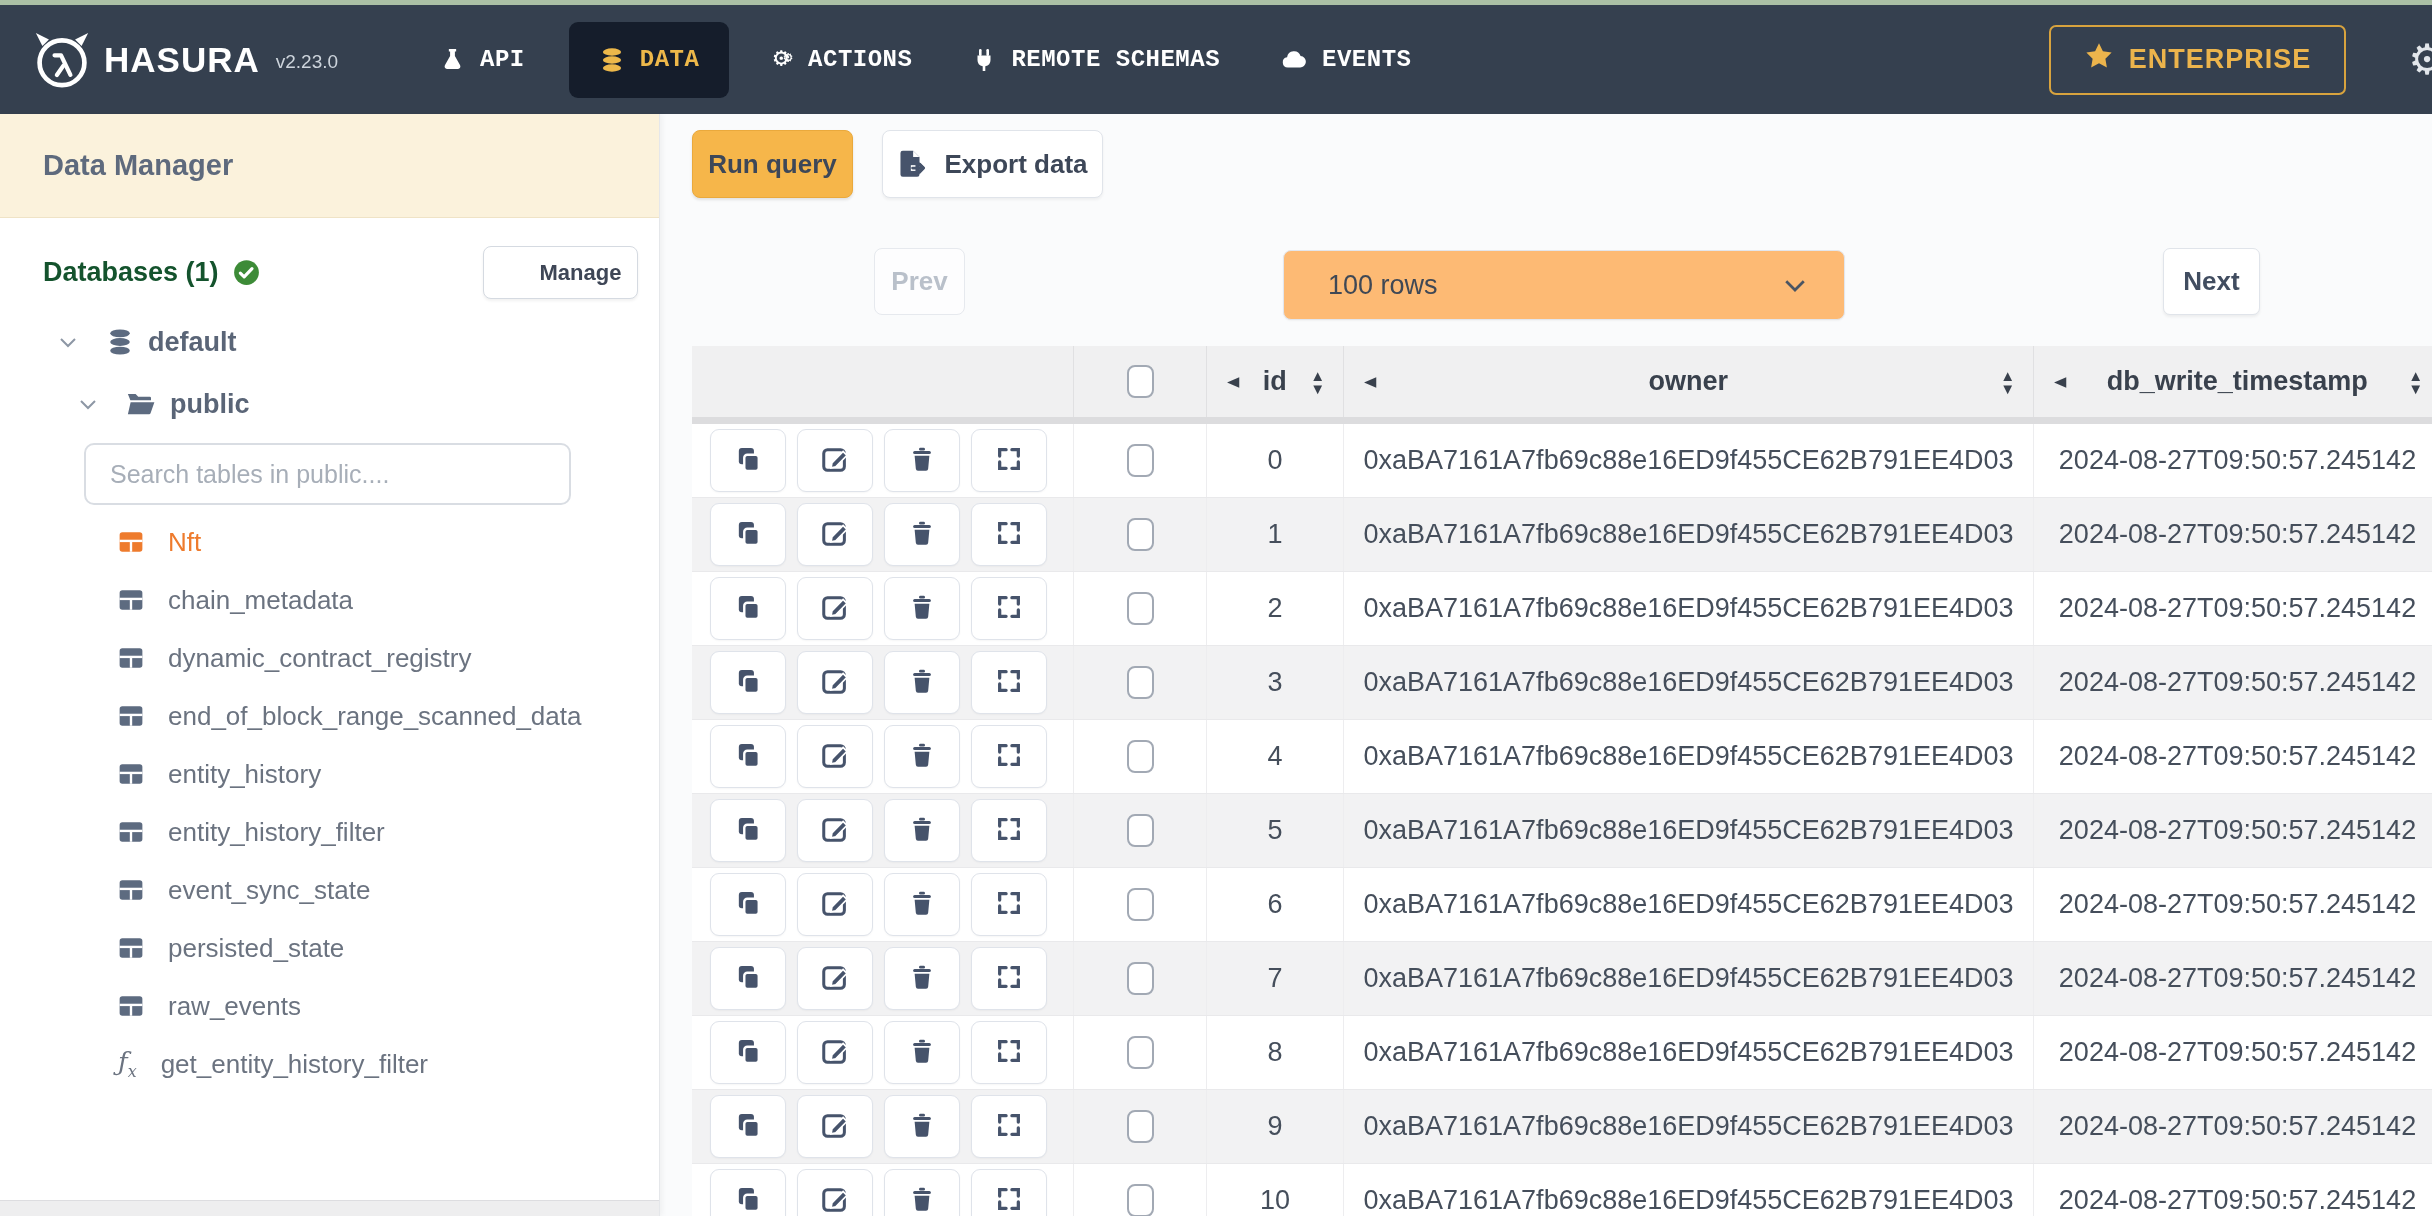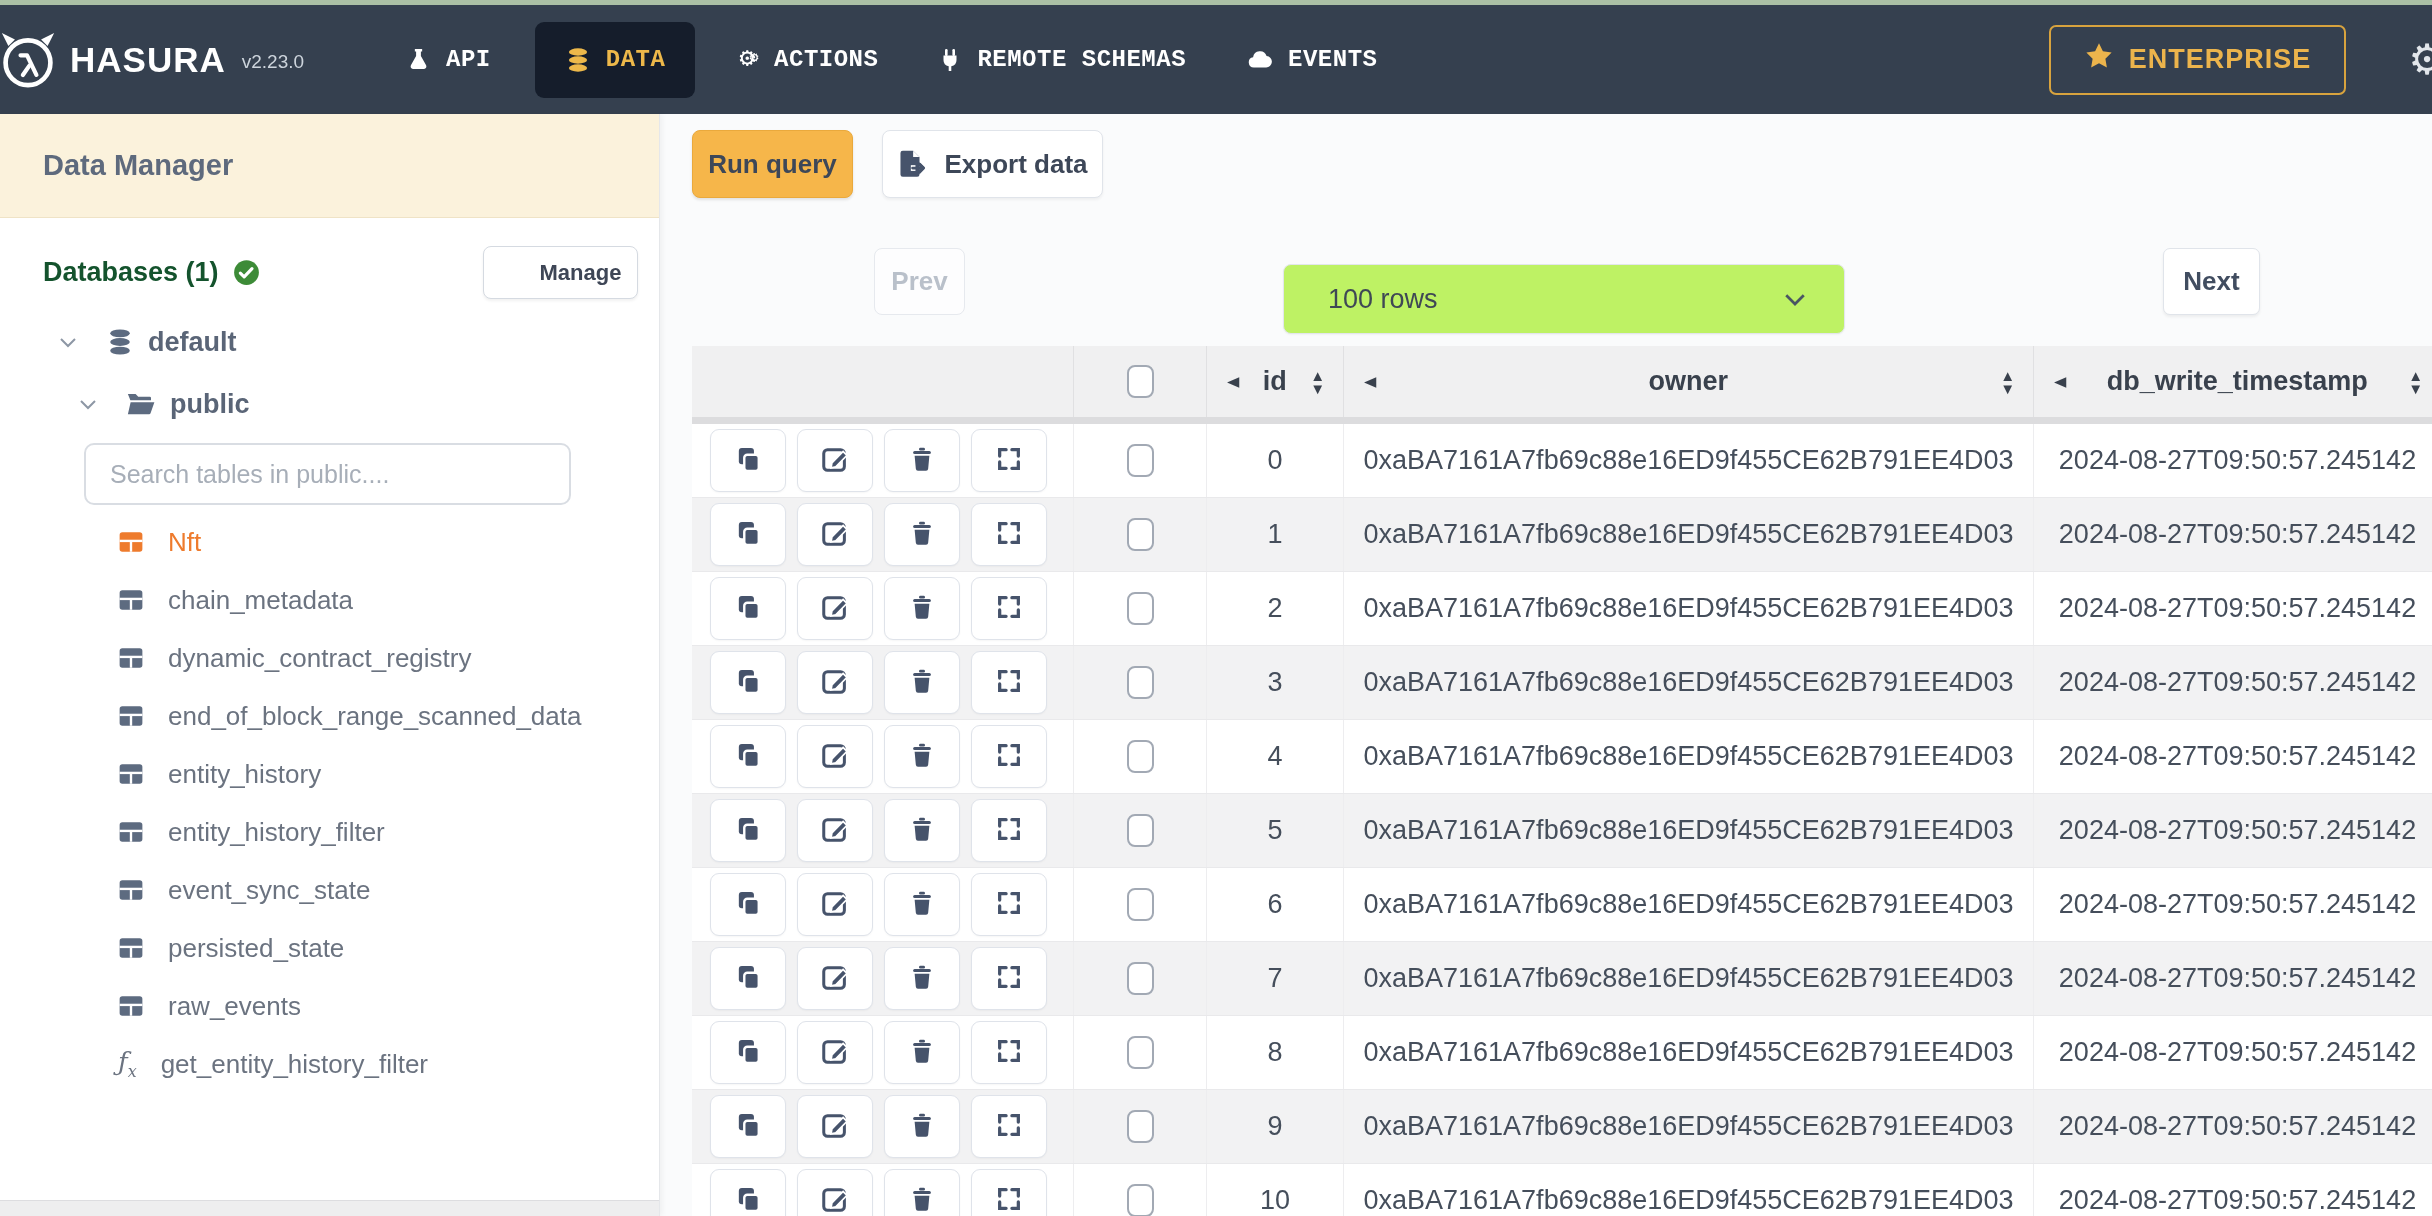--- a/index.html
+++ b/index.html
@@ -2,21 +2,21 @@
 <html><head>
 <meta charset="utf-8">
 <style>
   * { margin:0; padding:0; box-sizing:border-box; }
   html,body { width:2432px; height:1216px; overflow:hidden;
     font-family:"Liberation Sans","DejaVu Sans",sans-serif; background:#fafbfc; }
 
   
   .green-strip { height:5px; background:#abc0a5; }
   .navbar { height:109px; background:#35404f; display:flex; align-items:center;
-    position:relative; overflow:hidden; }
+    padding-left:34px; position:relative; overflow:hidden; }
   .logo-svg { display:block; }
   .brand { color:#ffffff; font-size:35px; font-weight:bold; letter-spacing:1px; margin-left:14px; }
   .version { color:#cdd4dc; font-size:19px; margin-left:16px; margin-top:4px; }
   .nav-items { display:flex; align-items:center; margin-left:72px; }
   .nav-item { display:flex; align-items:center; gap:15px; color:#fff; font-weight:bold;
     font-size:24px; letter-spacing:0.5px; padding:0 30px; height:76px; border-radius:9px; cursor:pointer;font-family:Liberation Mono, monospace; }
   .nav-item .nav-ico { display:flex; align-items:center; }
   .nav-item.active { background:#151d2b; color:#edb84a; margin:0 14px; }
   .gear-glyph { font-size:26px; line-height:1; transform:translateY(-1px); }
   .gear-glyph .small { font-size:15px; vertical-align:top; margin-left:-6px; }
@@ -71,21 +71,21 @@
     font-family:inherit; font-weight:bold; font-size:26px; }
   .btn-run { width:161px; height:68px; background:#f6b64a; border:1px solid #eaa93c;
     border-radius:8px; color:#3d4758; box-shadow:0 2px 3px rgba(0,0,0,0.10); }
   .btn-export { width:221px; height:68px; background:#fff; border:1px solid #e0e4ea;
     border-radius:8px; gap:17px; color:#3d4758; box-shadow:0 2px 3px rgba(0,0,0,0.05); }
   .btn-export .ico { display:flex; color:#46536b; }
 
   .pagination { position:relative; height:70px; margin-top:50px; }
   .btn-prev { position:absolute; left:182px; top:0; width:91px; height:67px; background:#fdfdfe;
     border:1px solid #e6e9ee; border-radius:8px; color:#b9c0ca; }
-  .rows-select { position:absolute; left:591px; top:16px; width:562px; height:70px; background:#bef264;
+  .rows-select { position:absolute; left:591px; top:2px; width:562px; height:70px; background:#fdba74;
     border:1px solid #e3e6ec; border-radius:8px; display:flex; align-items:center;
     justify-content:space-between; padding:0 34px 0 44px; font-size:27px; color:#3f4855;
     cursor:pointer; box-shadow:0 1px 2px rgba(0,0,0,0.04); }
   .rows-select .sel-chev { color:#4a5563; display:flex; }
   .btn-next { position:absolute; left:1471px; top:0; width:97px; height:67px; background:#fff;
     border:1px solid #e0e4ea; border-radius:7px; color:#414d60; box-shadow:0 2px 3px rgba(0,0,0,0.06); }
 
   
   .data-table { margin-top:28px; width:1749px; }
   .thead { display:grid; grid-template-columns:382px 133px 137px 690px 407px; background:#f0f0f1;

